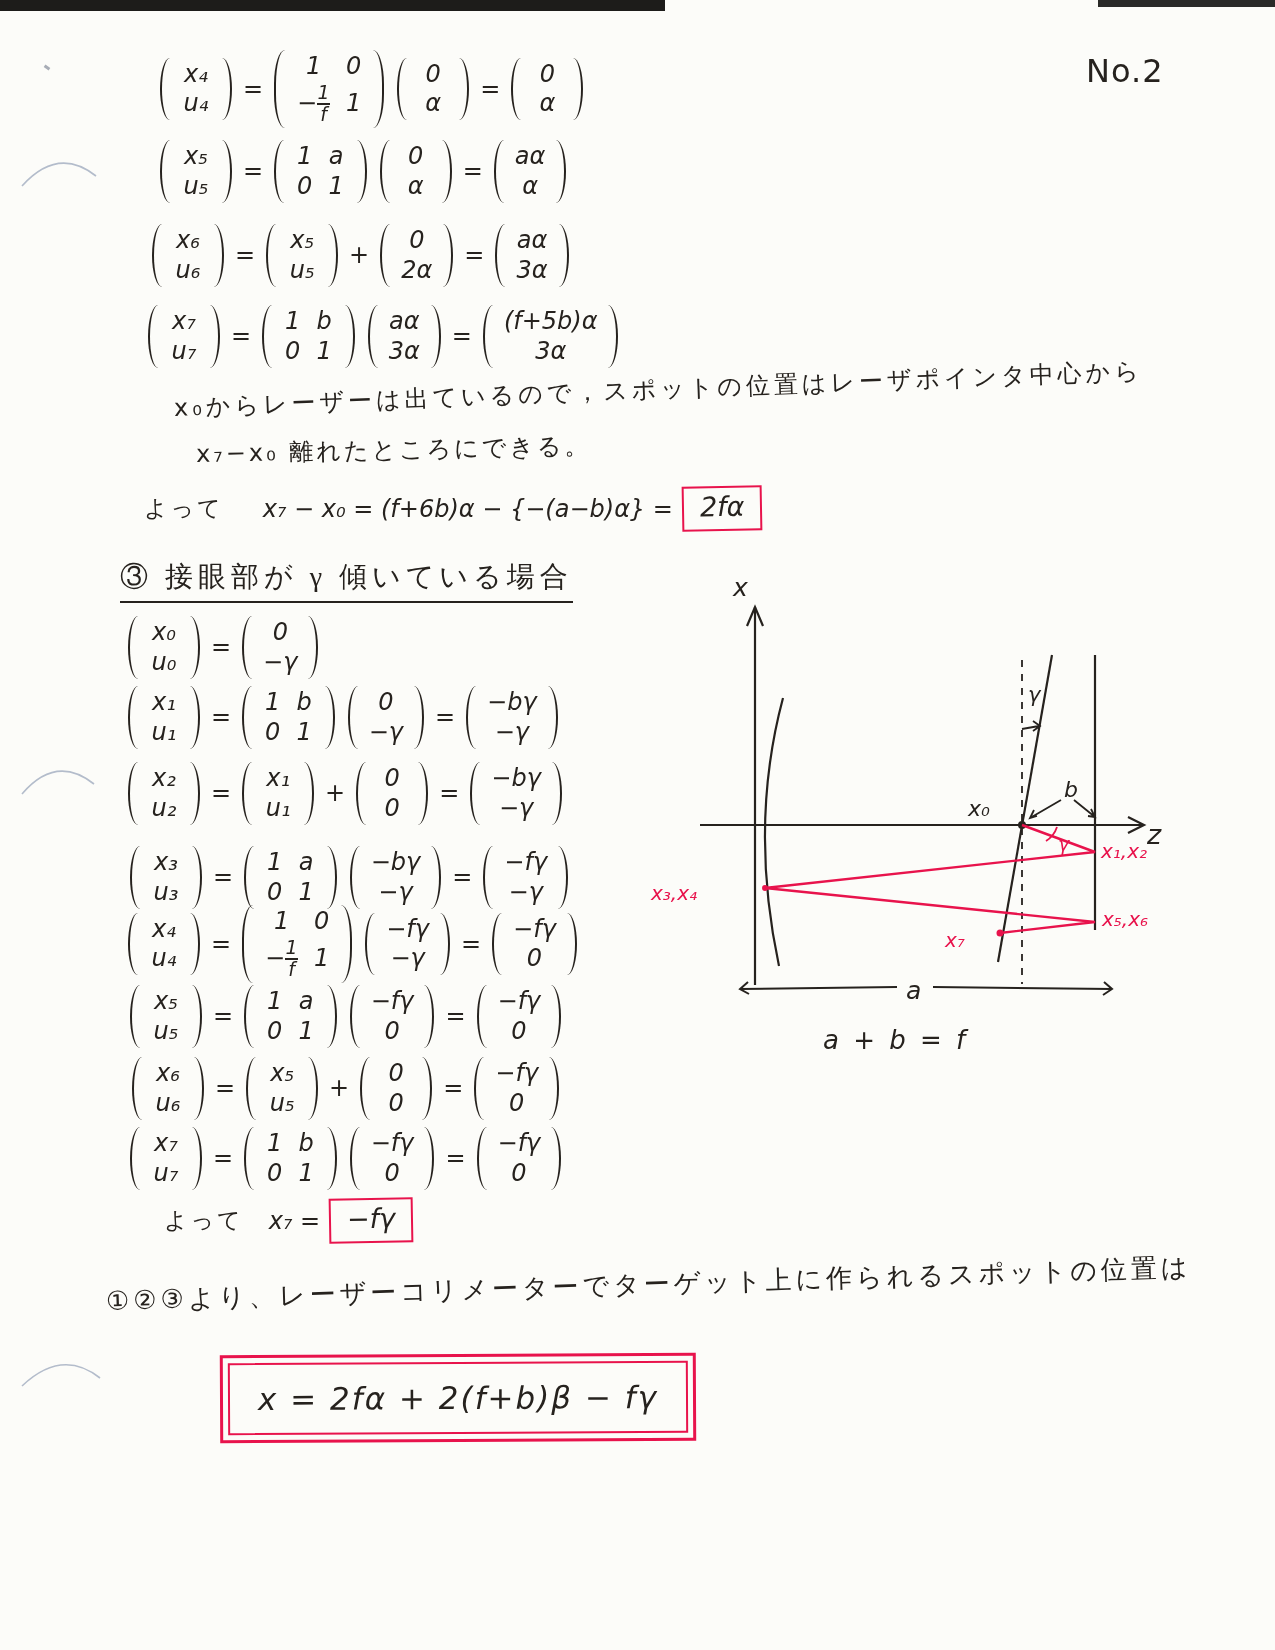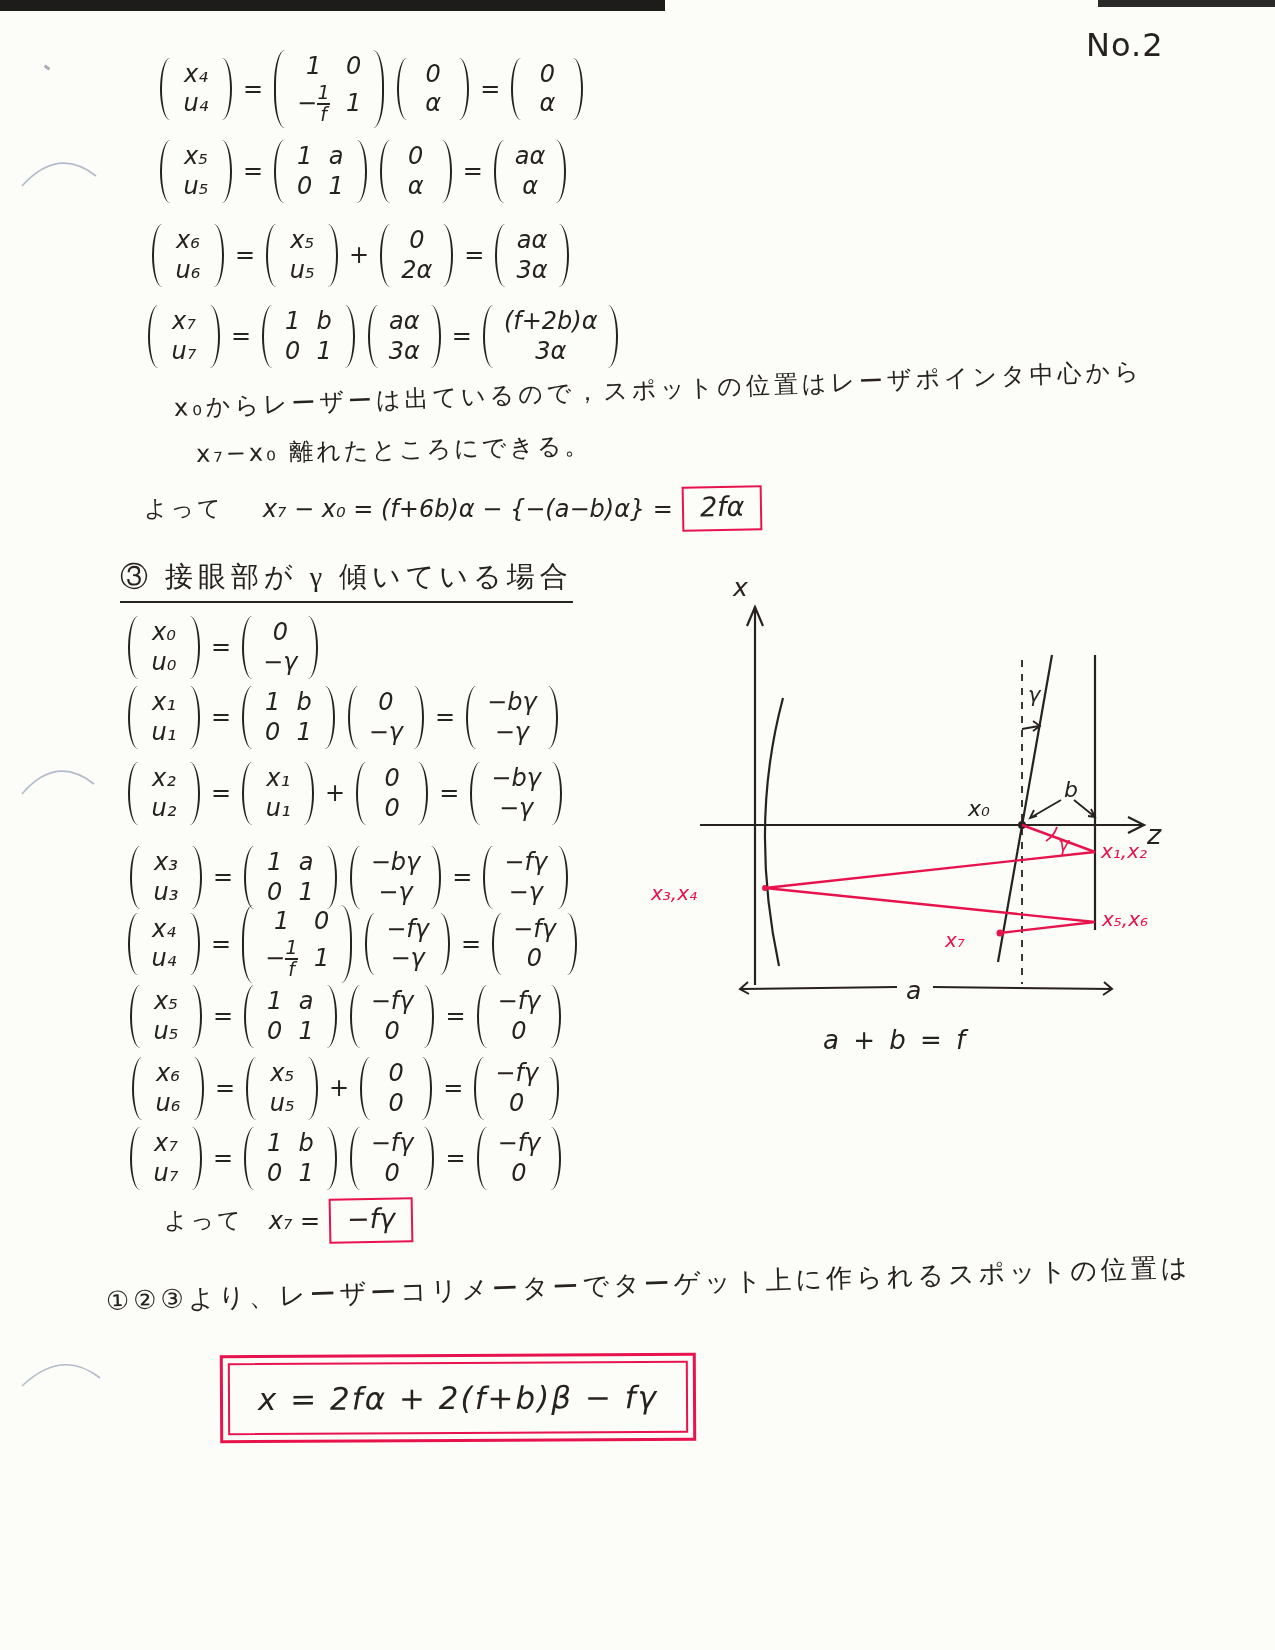--- a/index.html
+++ b/index.html
@@ -55,21 +55,21 @@
 <svg class="abs" style="left:16px;top:146px;" width="90" height="50" viewBox="0 0 90 50">
     <path d="M6,40 Q42,0 80,30" stroke="#b3bccb" stroke-width="1.6" fill="none"></path>
   </svg>
 <svg class="abs" style="left:16px;top:756px;" width="90" height="50" viewBox="0 0 90 50">
     <path d="M6,38 Q40,-2 78,28" stroke="#b3bccb" stroke-width="1.6" fill="none"></path>
   </svg>
 <svg class="abs" style="left:18px;top:1346px;" width="90" height="50" viewBox="0 0 90 50">
     <path d="M4,40 Q44,2 82,32" stroke="#b3bccb" stroke-width="1.6" fill="none"></path>
   </svg>
 
-<div class="pageno" style="left:1086px;top:26px;">No.2</div>
+<div class="pageno" style="left:1086px;top:52px;">No.2</div>
 
 <div class="eq" style="left:158px;top:50px;">
     <span class="mat">
       <span class="pl"></span>
       <span class="vec">
         <span class="cell">x₄</span>
         <span class="cell">u₄</span>
       </span>
       <span class="pr"></span>
     </span>
@@ -208,21 +208,21 @@
       <span class="vec">
         <span class="cell">aα</span>
         <span class="cell">3α</span>
       </span>
       <span class="pr"></span>
     </span>
     <span class="tok">=</span>
     <span class="mat">
       <span class="pl"></span>
       <span class="vec">
-        <span class="cell">(f+2b)α</span>
+        <span class="cell">(f+5b)α</span>
         <span class="cell">3α</span>
       </span>
       <span class="pr"></span>
     </span>
   </div>
 
 <div class="note jp" style="left:174px;top:392px;transform:rotate(-2.2deg);">x₀からレーザーは出ているので，スポットの位置はレーザポインタ中心から</div>
 <div class="note jp" style="left:196px;top:438px;transform:rotate(-1.2deg);letter-spacing:3px;">x₇−x₀ 離れたところにできる。</div>
 
 <div class="eq" style="left:144px;top:486px;">

